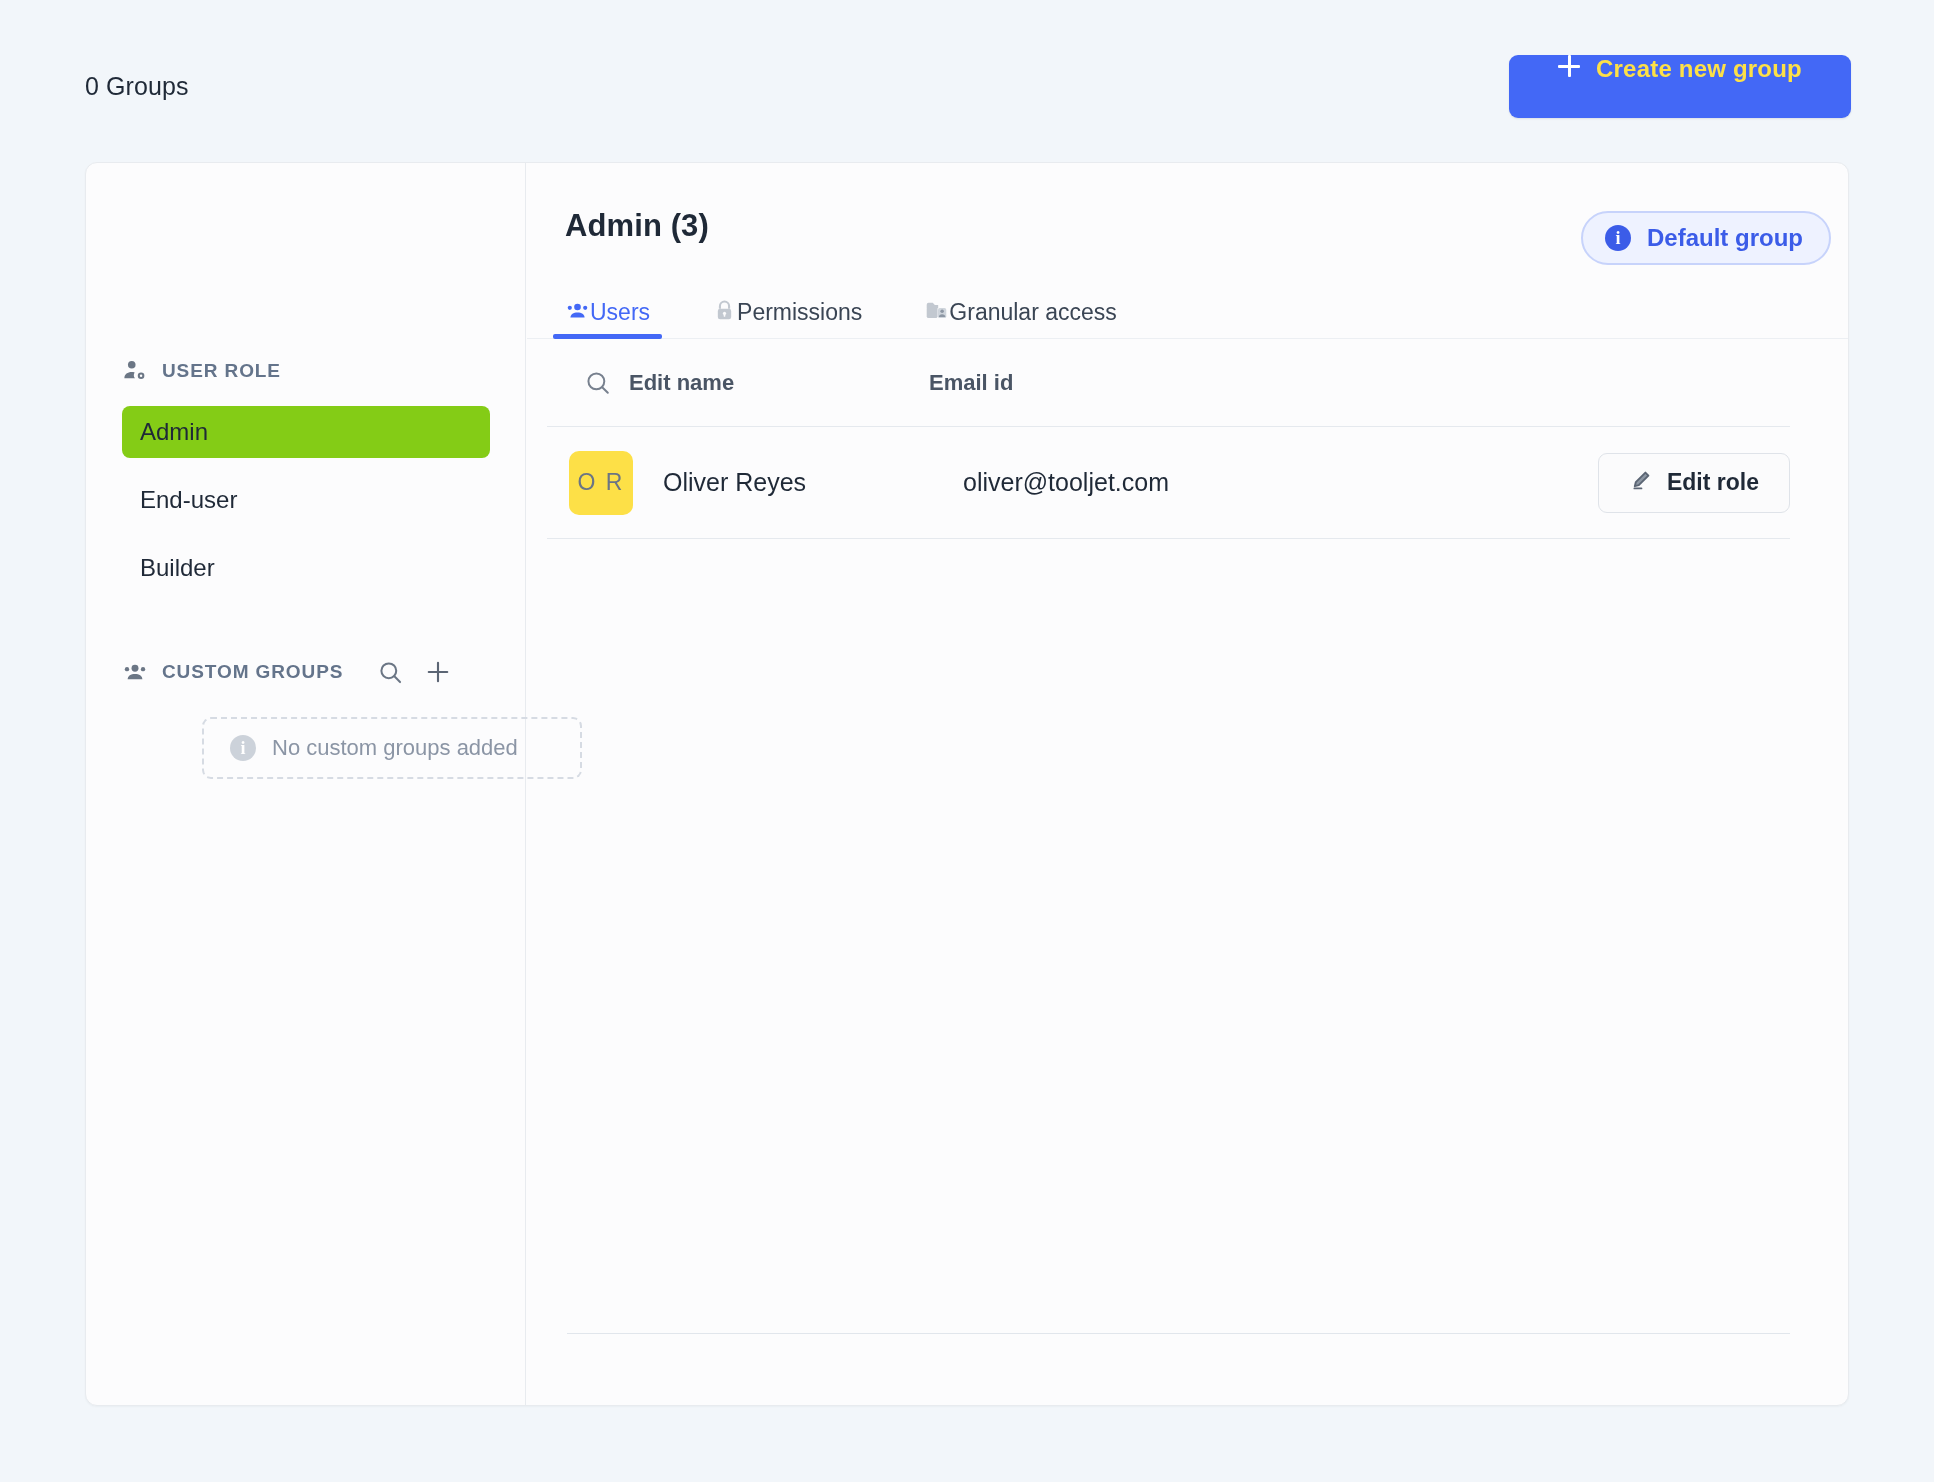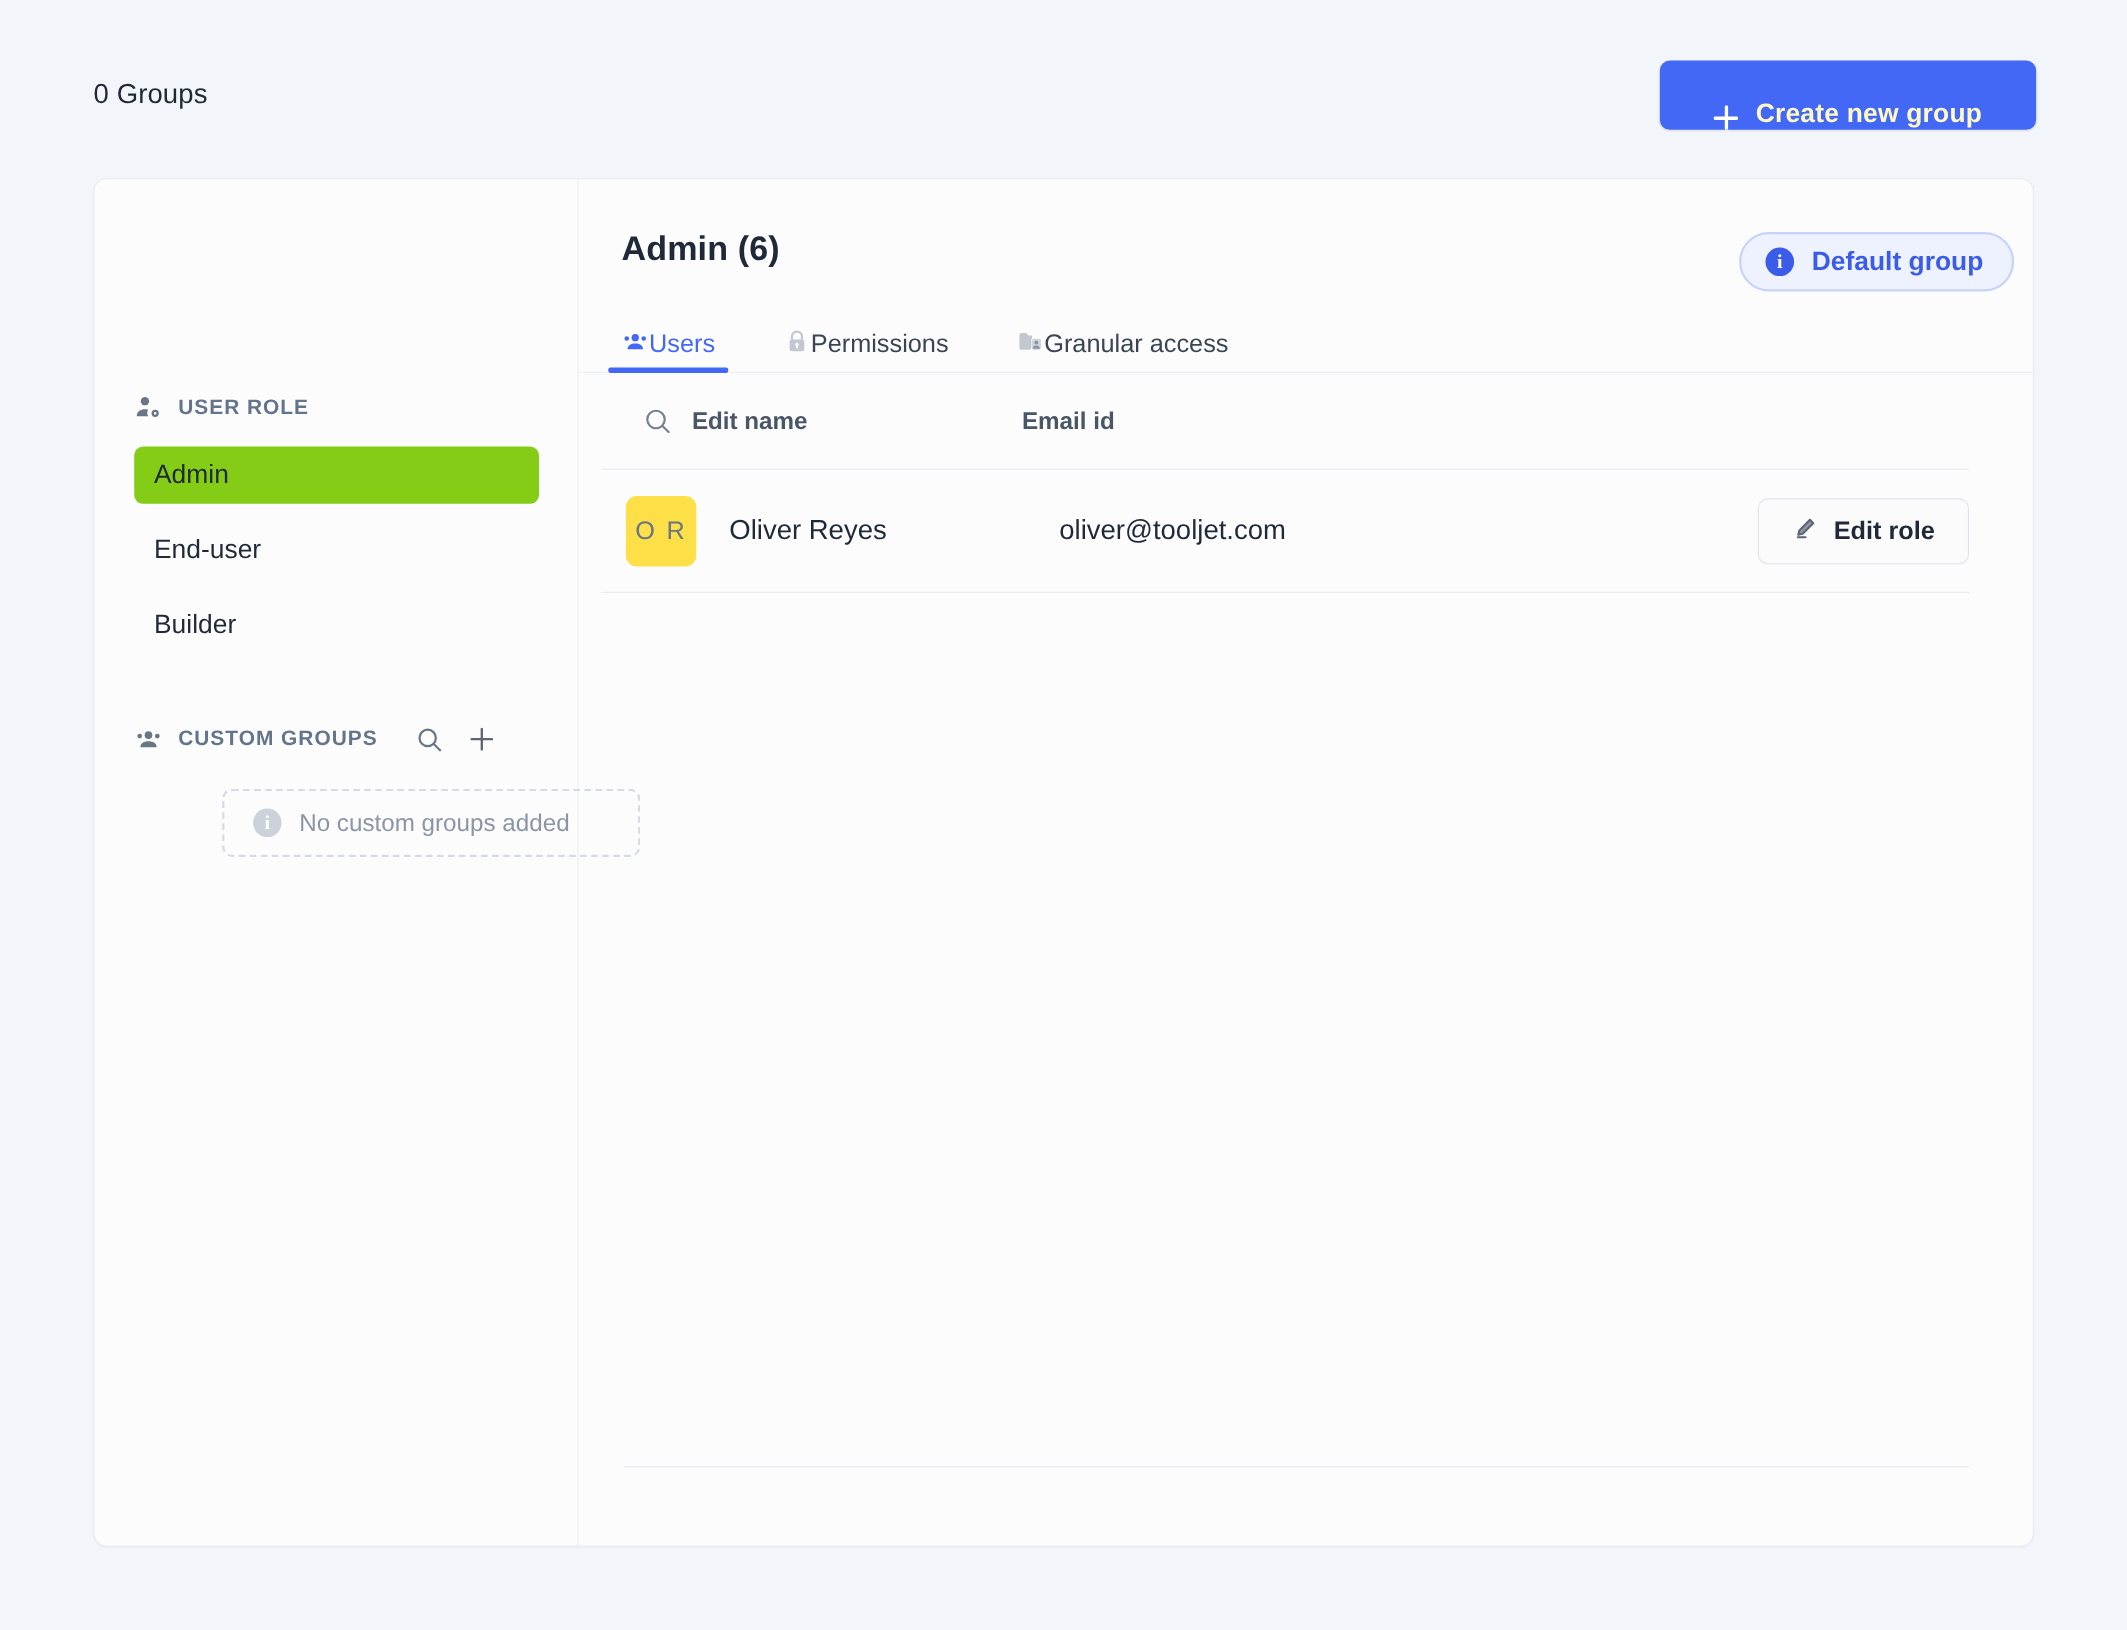--- a/index.html
+++ b/index.html
@@ -17,23 +17,23 @@
   }
   .groups-count {
     position: absolute; left: 85px; top: 72px;
     font-size: 25px; color: #1f2937; letter-spacing: .1px;
   }
   .create-btn {
     position: absolute; right: 538px; top: 0;
     left: 1509px; top: 55px;
     width: 342px; height: 63px;
     background: #4368f6; border: none; border-radius: 9px;
-    color: #fef9c3; font-size: 24px; font-weight: bold;
+    color: #fde047; font-size: 24px; font-weight: bold;
     font-family: "Liberation Sans", sans-serif;
-    display: flex; align-items: flex-end; justify-content: center; gap: 16px;
+    display: flex; align-items: flex-start; justify-content: center; gap: 16px;
     cursor: pointer; letter-spacing: .2px;
     box-shadow: 0 1px 2px rgba(20,30,60,.10);
   }
   .plus-glyph {
     display: inline-block; width: 22px; height: 22px; position: relative;
   }
   .plus-glyph::before, .plus-glyph::after {
     content: ""; position: absolute; background: #fff; border-radius: 1px;
   }
   .plus-glyph::before { left: 0; top: 9.5px; width: 22px; height: 3px; }
@@ -235,21 +235,21 @@
       </div>
 
       <div class="empty-groups">
         <span class="info-dot-gray">i</span>
         <span>No custom groups added</span>
       </div>
     </div>
 
     <div class="panel">
 
-      <div class="panel-title">Admin (6)</div>
+      <div class="panel-title">Admin (3)</div>
 
       <div class="default-badge">
         <span class="info-dot-blue">i</span>
         <span>Default group</span>
       </div>
 
       <div class="tabs">
         <div class="tab active">
           <span>
             <svg width="25" height="25" viewBox="0 0 24 24" fill="#4368f6">

